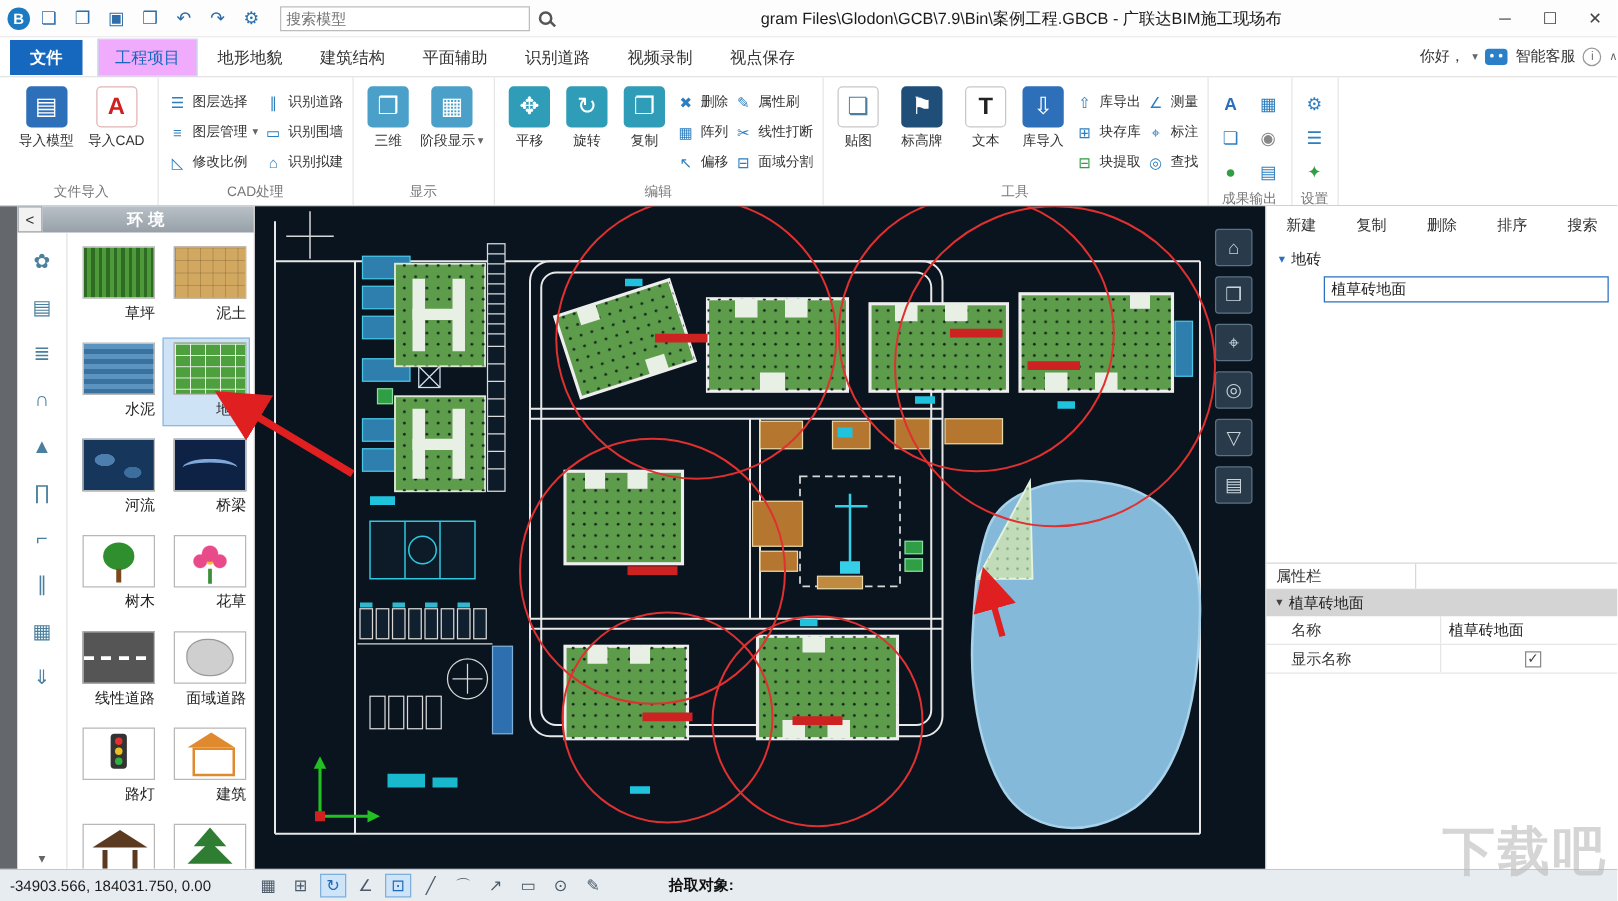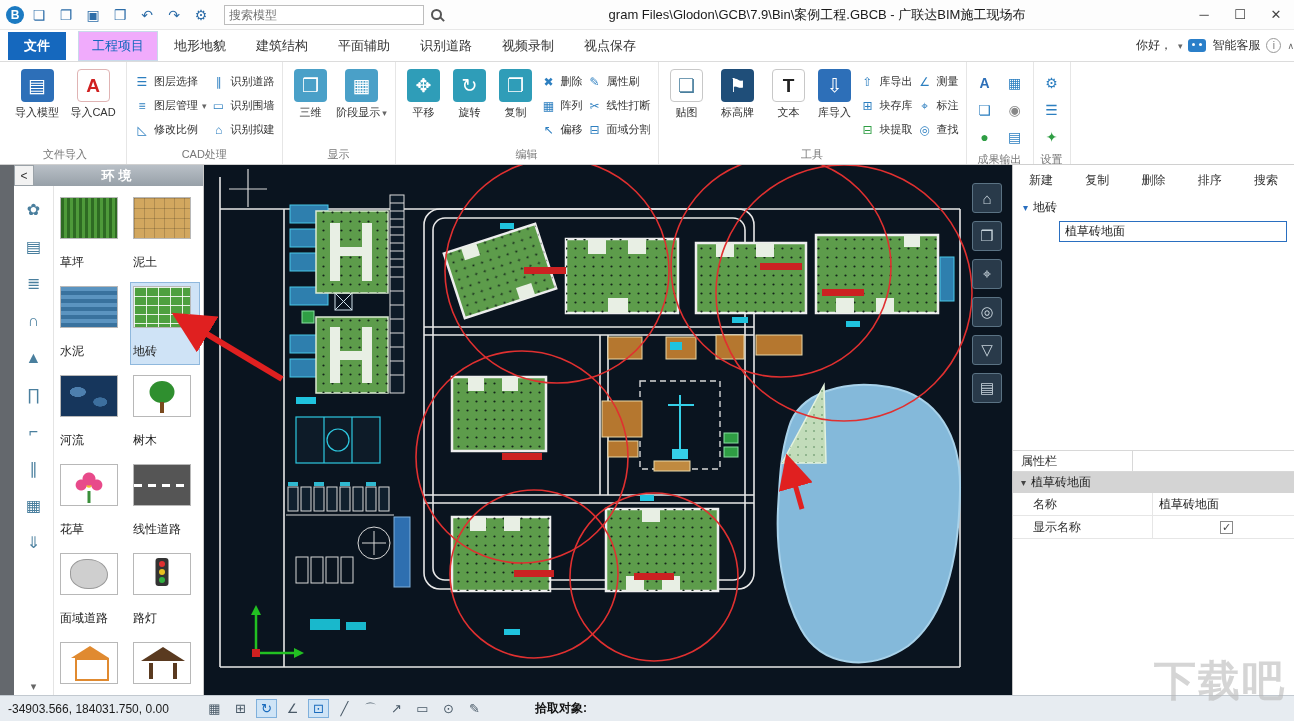--- a/index.html
+++ b/index.html
@@ -56,21 +56,21 @@
   .edge { width:14px; background:#64686d; flex:none; }
   .left-col { width:190px; display:flex; flex-direction:column; background:#fff; border-right:1px solid #c9c9c9; flex:none; }
   .left-header { height:21px; display:flex; flex:none; }
   .back-btn { width:20px; height:21px; border:1px solid #9aa2a8; background:#f2f2f2; display:flex; align-items:center; justify-content:center; font-size:12px; color:#333; cursor:pointer; }
   .env-title { flex:1; background:linear-gradient(#b9c0c7,#97a0a8); color:#fff; font-weight:bold; text-align:center; line-height:21px; letter-spacing:4px; font-size:13px; }
   .left-body { flex:1; display:flex; overflow:hidden; }
   .strip { width:40px; border-right:1px solid #e4e4e4; display:flex; flex-direction:column; align-items:center; padding-top:16px; gap:21px; position:relative; flex:none; }
   .strip-icon { color:#4a7f9e; font-size:16px; cursor:pointer; line-height:1; }
   .strip-chev { position:absolute; bottom:2px; color:#666; font-size:11px; cursor:pointer; }
   .items { flex:1; display:grid; grid-template-columns:1fr 1fr; padding:7px 3px; gap:6px 3px; align-content:start; overflow:hidden; }
-  .item { display:flex; flex-direction:column; align-items:flex-start; gap:15px; padding:3px 2px 4px; border:1px solid transparent; cursor:pointer; }
+  .item { display:flex; flex-direction:column; align-items:flex-end; gap:3px; padding:3px 2px 4px; border:1px solid transparent; cursor:pointer; }
   .item.selected { background:#cfe3f6; border:1px solid #8fb8dd; }
   .thumb { width:58px; height:42px; border:1px solid #b8b8b8; position:relative; overflow:hidden; }
   .item-label { font-size:12px; color:#222; white-space:nowrap; }
 
   .t-grass { background:repeating-linear-gradient(90deg,#2e6b23 0 3px,#4e9a3a 3px 6px); }
   .t-dirt  { background:#d2a75f; background-image:linear-gradient(rgba(0,0,0,.16) 1px,transparent 1px),linear-gradient(90deg,rgba(0,0,0,.16) 1px,transparent 1px); background-size:10px 10px; }
   .t-cement{ background:repeating-linear-gradient(0deg,#39729e 0 4px,#5b94c0 4px 8px); }
   .t-tile  { background:#4ea03f; background-image:linear-gradient(rgba(255,255,255,.85) 1px,transparent 1px),linear-gradient(90deg,rgba(255,255,255,.85) 1px,transparent 1px); background-size:12px 9px; }
   .t-river { background:#16365c; background-image:radial-gradient(ellipse at 30% 40%,#4d7fae 0 14%,transparent 15%),radial-gradient(ellipse at 70% 65%,#3d6f9e 0 12%,transparent 13%); }
   .t-bridge{ background:#0e2246; } .t-bridge::after { content:""; position:absolute; left:6px; right:6px; top:15px; height:12px; border-top:3px solid #7fa8d8; border-radius:50% 50% 0 0; }
@@ -386,20 +386,24 @@
             <div class="thumb t-cement"></div>
             <div class="item-label">水泥</div>
           </div>
         <div class="item selected">
             <div class="thumb t-tile"></div>
             <div class="item-label">地砖</div>
           </div>
         <div class="item">
             <div class="thumb t-river"></div>
             <div class="item-label">河流</div>
+          </div>
+        <div class="item">
+            <div class="thumb t-bridge"></div>
+            <div class="item-label">桥梁</div>
           </div>
         <div class="item">
             <div class="thumb t-tree"></div>
             <div class="item-label">树木</div>
           </div>
         <div class="item">
             <div class="thumb t-flower"></div>
             <div class="item-label">花草</div>
           </div>
         <div class="item">

